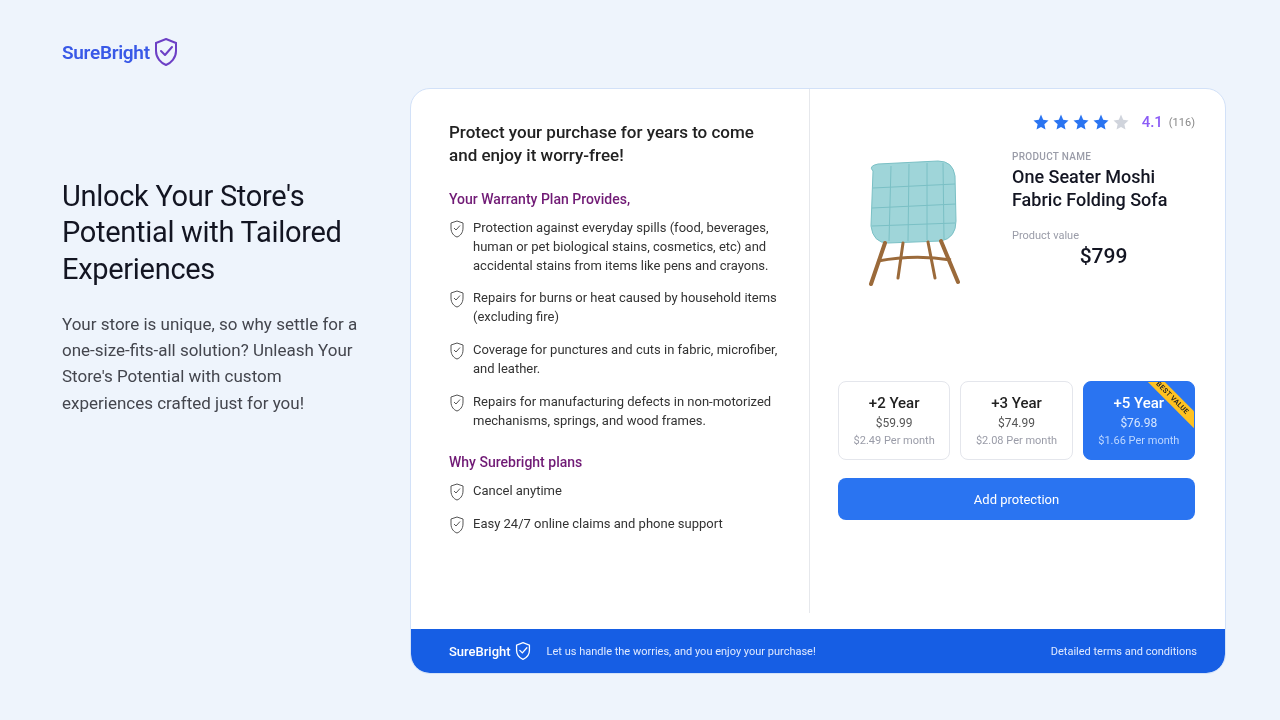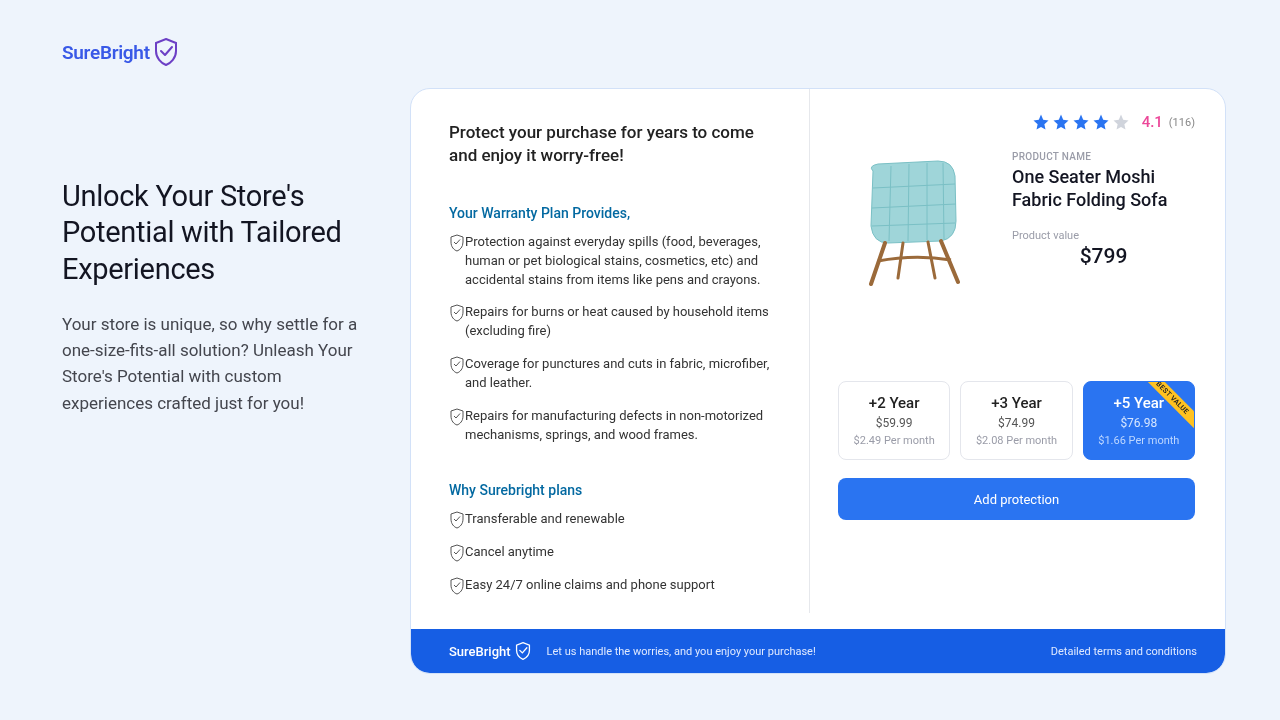--- a/index.html
+++ b/index.html
@@ -17,30 +17,30 @@
   .subtext { margin-top: 24px; font-size: 17px; color: #44464e; line-height: 1.55; font-weight: 400; }
 
   
   .card { position: absolute; left: 410px; top: 88px; width: 816px; height: 586px; background: #fff; border-radius: 20px; border: 1.5px solid #d2e1f8; overflow: hidden; }
 
   .card-body { display: flex; height: 524px; }
   .pane-left { width: 398px; padding: 32px 28px 0 38px; }
   .pane-right { flex: 1; padding: 24px 30px 0 28px; border-left: 1px solid #e6e8ec; position: relative; }
 
   .protect-title { font-size: 17px; font-weight: 500; color: #222; line-height: 1.35; }
-  .sub-h { font-size: 14px; font-weight: 500; color: #0369a1; margin-top: 38px; margin-bottom: 12px; }
+  .sub-h { font-size: 14px; font-weight: 500; color: #701a75; margin-top: 24px; margin-bottom: 12px; }
   .benefit-list { list-style: none; }
-  .benefit-list li { display: flex; gap: 0; margin-bottom: 14px; font-size: 13px; color: #333; line-height: 1.45; }
+  .benefit-list li { display: flex; gap: 8px; margin-bottom: 14px; font-size: 13px; color: #333; line-height: 1.45; }
   .shield-ico { flex-shrink: 0; width: 16px; height: 18px; margin-top: 1px; }
 
   
   .rating-row { display: flex; align-items: center; gap: 6px; justify-content: flex-end; margin-bottom: 10px; }
   .stars { display: flex; gap: 2px; }
   .star { width: 18px; height: 18px; }
-  .rating-num { font-size: 15px; font-weight: 500; color: #ec4899; margin-left: 6px; text-align: right; }
+  .rating-num { font-size: 15px; font-weight: 500; color: #8b5cf6; margin-left: 6px; text-align: right; }
   .rating-count { font-size: 11px; color: #888; }
 
   .product-row { display: flex; gap: 14px; align-items: flex-start; }
   .product-img { width: 160px; height: 160px; flex-shrink: 0; display:flex; align-items:center; justify-content:center; }
   .product-meta { flex: 1; padding-top: 10px; }
   .meta-label { font-size: 10px; font-weight: 500; color: #9a9ca8; letter-spacing: 0.3px; }
   .product-name { font-size: 18px; font-weight: 500; color: #131522; line-height: 1.25; margin-top: 4px; }
   .value-label { font-size: 11px; color: #9a9ca8; margin-top: 18px; }
   .price { font-size: 21px; font-weight: 500; color: #131522; margin-top: 2px; text-align: center; }
 
@@ -115,27 +115,20 @@
         <li>
           <svg class="shield-ico" viewBox="0 0 16 18">
               <path d="M8 1 L14 3 V8 C14 13 11 16 8 17 C5 16 2 13 2 8 V3 Z" fill="none" stroke="#555" stroke-width="1"></path>
               <path d="M5 8 L7 10 L11 5.5" fill="none" stroke="#555" stroke-width="1"></path>
             </svg>
           <span>Repairs for manufacturing defects in non-motorized mechanisms, springs, and wood frames.</span>
         </li>
       </ul>
       <div class="sub-h">Why Surebright plans</div>
       <ul class="benefit-list">
-        <li>
-          <svg class="shield-ico" viewBox="0 0 16 18">
-              <path d="M8 1 L14 3 V8 C14 13 11 16 8 17 C5 16 2 13 2 8 V3 Z" fill="none" stroke="#555" stroke-width="1"></path>
-              <path d="M5 8 L7 10 L11 5.5" fill="none" stroke="#555" stroke-width="1"></path>
-            </svg>
-          <span>Transferable and renewable</span>
-        </li>
         <li>
           <svg class="shield-ico" viewBox="0 0 16 18">
               <path d="M8 1 L14 3 V8 C14 13 11 16 8 17 C5 16 2 13 2 8 V3 Z" fill="none" stroke="#555" stroke-width="1"></path>
               <path d="M5 8 L7 10 L11 5.5" fill="none" stroke="#555" stroke-width="1"></path>
             </svg>
           <span>Cancel anytime</span>
         </li>
         <li>
           <svg class="shield-ico" viewBox="0 0 16 18">
               <path d="M8 1 L14 3 V8 C14 13 11 16 8 17 C5 16 2 13 2 8 V3 Z" fill="none" stroke="#555" stroke-width="1"></path>

